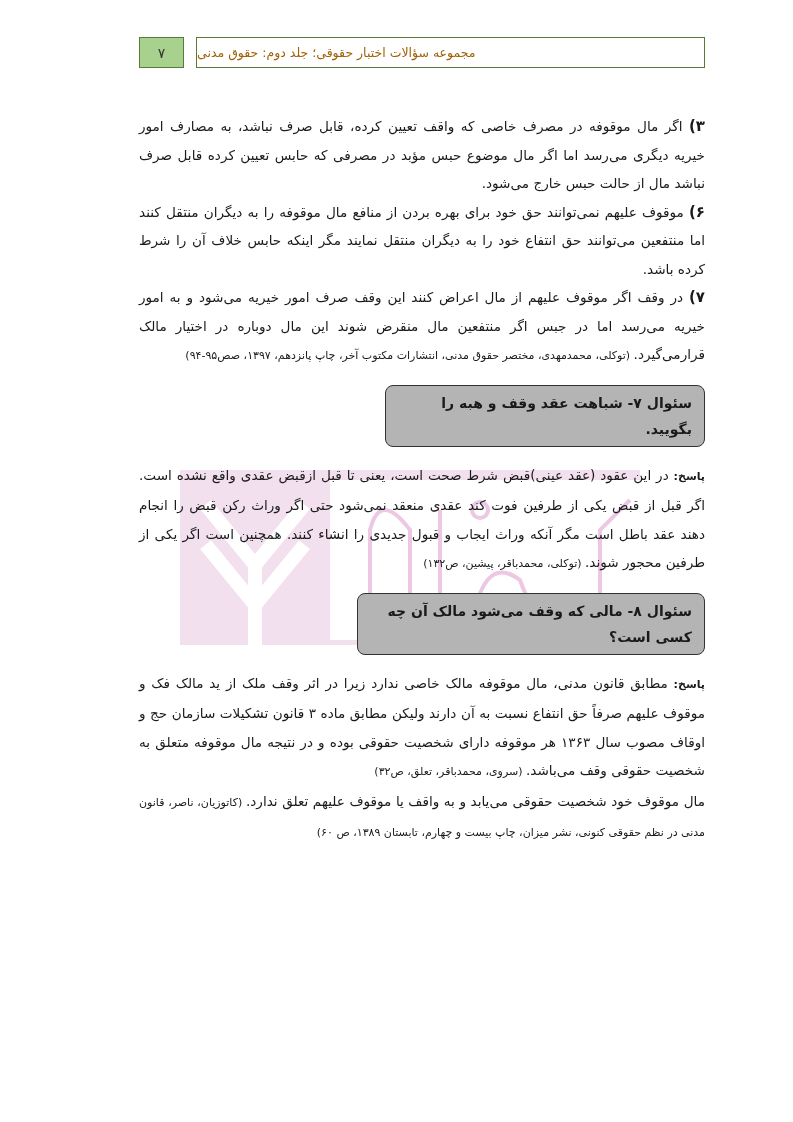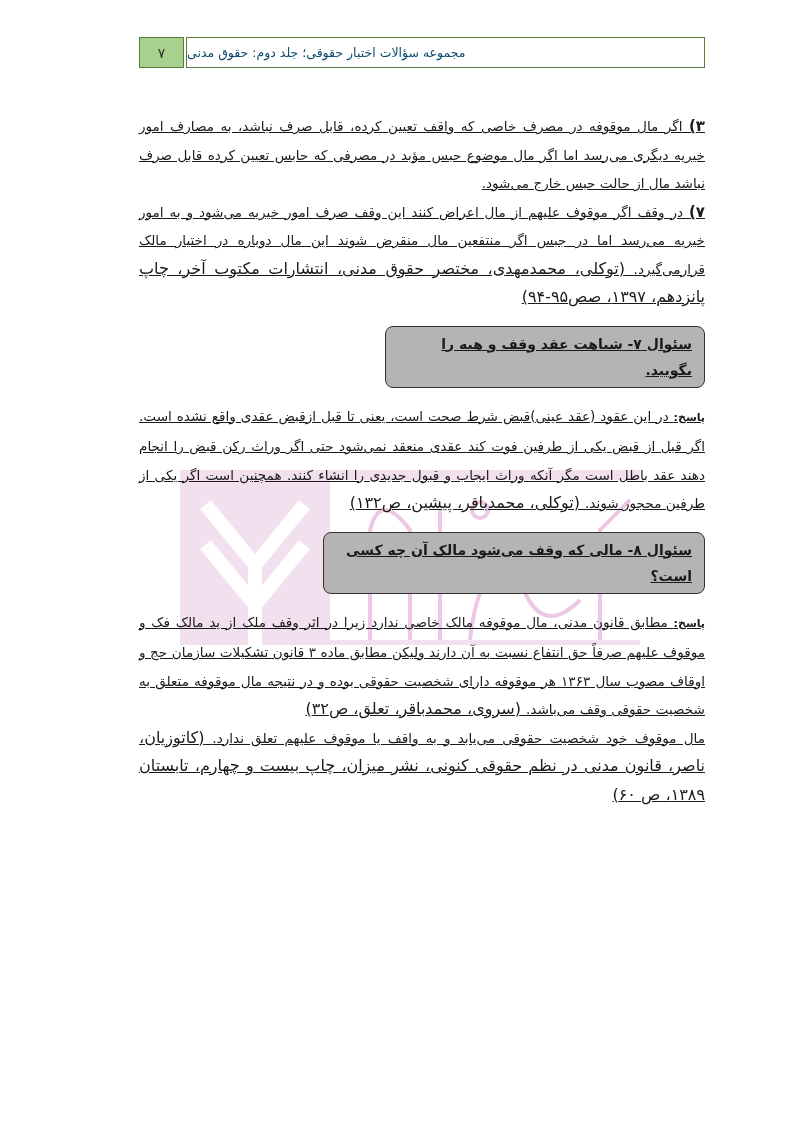--- a/index.html
+++ b/index.html
@@ -10,38 +10,38 @@
   .header {
     position: absolute; left: 139px; top: 37px; width: 566px; height: 31px;
     display: flex; direction: ltr;
   }
   .page-num {
     width: 43px; height: 29px; background: #a9d18e; border: 1px solid #5a7a3a;
     display: flex; align-items: center; justify-content: center;
     font-size: 14px; color: #333;
   }
   .running-title {
-    flex: 1; height: 29px; margin-left: 2px; border: 1px solid #5a7a3a;
+    flex: 1; height: 29px; margin-left: 12px; border: 1px solid #5a7a3a;
     display: flex; align-items: center; justify-content: flex-end;
-    padding-right: 10px; font-size: 12.5px; direction: rtl; color: #0c4a6e;
+    padding-right: 10px; font-size: 12.5px; direction: rtl; color: #a16207;
   }
   .content {
     position: absolute; left: 139px; top: 112px; width: 566px;
-    direction: rtl; text-align: justify; font-size: 13.6px; line-height: 28.5px; text-decoration: underline;
+    direction: rtl; text-align: justify; font-size: 13.6px; line-height: 28.5px;
   }
   .content p { margin: 0; text-align-last: right; }
   .num { font-weight: bold; font-size: 15px; }
-  .ref { font-size: 16px; }
+  .ref { font-size: 11px; }
   .q-box {
     margin: 14px 0 14px 0; margin-right: 0; width: 320px; margin-left: auto;
     background: #b4b4b4; border: 1.5px solid #333; border-radius: 8px;
     padding: 4px 12px; font-weight: bold; font-size: 14px; line-height: 26px;
     box-sizing: border-box; text-align: right;
   }
-  .q-box.wide { width: 382px; }
+  .q-box.wide { width: 348px; }
   .ans-label { font-weight: bold; font-size: 11px; }
   .watermark {
     position: absolute; left: 180px; top: 470px; width: 460px; height: 175px;
     pointer-events: none; z-index: 0;
   }
   .content, .header { z-index: 1; }
 </style>
 </head>
 <body>
 
@@ -62,20 +62,21 @@
   </g>
 </svg>
 
 <div class="header">
   <div class="page-num">۷</div>
   <div class="running-title">مجموعه سؤالات اختبار حقوقی؛ جلد دوم: حقوق مدنی</div>
 </div>
 
 <div class="content">
   <p><span class="num">۳)</span><span> اگر مال موقوفه در مصرف خاصی که واقف تعیین کرده، قابل صرف نباشد، به مصارف امور خیریه دیگری می‌رسد اما اگر مال موضوع حبس مؤبد در مصرفی که حابس تعیین کرده قابل صرف نباشد مال از حالت حبس خارج می‌شود.</span></p>
+  <p><span class="num">۶)</span><span> موقوف علیهم نمی‌توانند حق خود برای بهره بردن از منافع مال موقوفه را به دیگران منتقل کنند اما منتفعین می‌توانند حق انتفاع خود را به دیگران منتقل نمایند مگر اینکه حابس خلاف آن را شرط کرده باشد.</span></p>
   <p><span class="num">۷)</span><span> در وقف اگر موقوف علیهم از مال اعراض کنند این وقف صرف امور خیریه می‌شود و به امور خیریه می‌رسد اما در جبس اگر منتفعین مال منقرض شوند این مال دوباره در اختیار مالک قرارمی‌گیرد.</span><span class="ref"> (توکلی، محمدمهدی، مختصر حقوق مدنی، انتشارات مکتوب آخر، چاپ پانزدهم، ۱۳۹۷، صص۹۵-۹۴)</span></p>
 
   <div class="q-box">سئوال ۷- شباهت عقد وقف و هبه را بگویید.</div>
   <p><span class="ans-label">پاسخ:</span><span> در این عقود (عقد عینی)قبض شرط صحت است، یعنی تا قبل ازقبض عقدی واقع نشده است. اگر قبل از قبض یکی از طرفین فوت کند عقدی منعقد نمی‌شود حتی اگر وراث رکن قبض را انجام دهند عقد باطل است مگر آنکه وراث ایجاب و قبول جدیدی را انشاء کنند. همچنین است اگر یکی از طرفین محجور شوند.</span><span class="ref"> (توکلی، محمدباقر، پیشین، ص۱۳۲)</span></p>
 
   <div class="q-box wide">سئوال ۸- مالی که وقف می‌شود مالک آن چه کسی است؟</div>
   <p><span class="ans-label">پاسخ:</span><span> مطابق قانون مدنی، مال موقوفه مالک خاصی ندارد زیرا در اثر وقف ملک از ید مالک فک و موقوف علیهم صرفاً حق انتفاع نسبت به آن دارند ولیکن مطابق ماده ۳ قانون تشکیلات سازمان حج و اوقاف مصوب سال ۱۳۶۳ هر موقوفه دارای شخصیت حقوقی بوده و در نتیجه مال موقوفه متعلق به شخصیت حقوقی وقف می‌باشد.</span><span class="ref"> (سروی، محمدباقر، تعلق، ص۳۲)</span></p>
   <p><span>مال موقوف خود شخصیت حقوقی می‌یابد و به واقف یا موقوف علیهم تعلق ندارد.</span><span class="ref"> (کاتوزیان، ناصر، قانون مدنی در نظم حقوقی کنونی، نشر میزان، چاپ بیست و چهارم، تابستان ۱۳۸۹، ص ۶۰)</span></p>
 </div>
 

